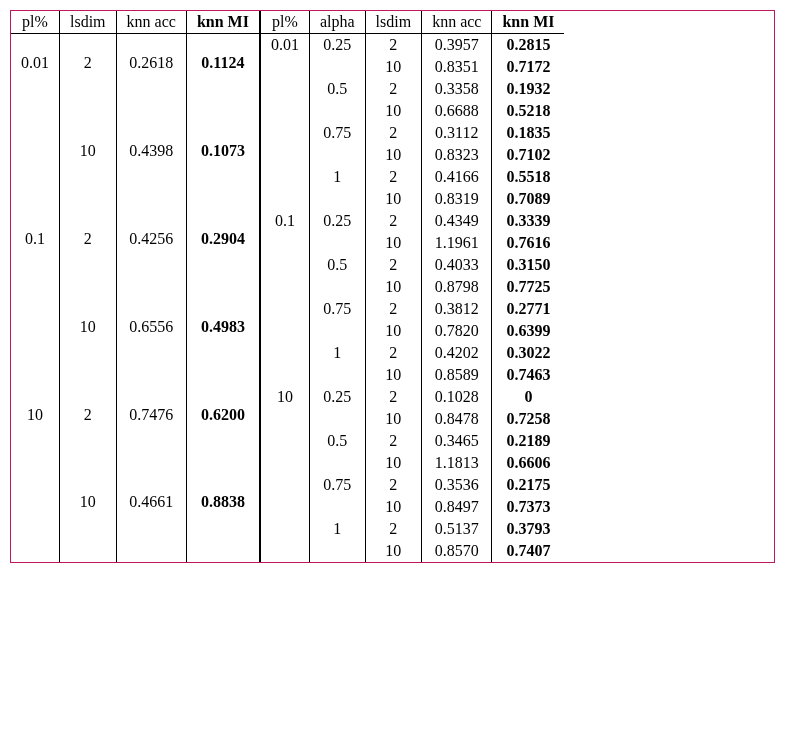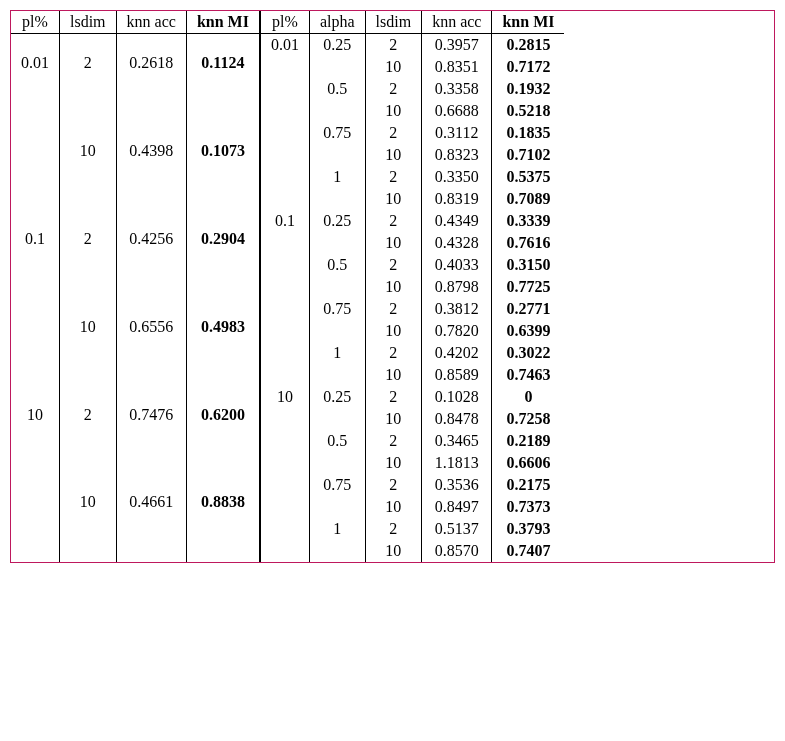--- a/index.html
+++ b/index.html
@@ -251,42 +251,42 @@
           <td></td>
           <td></td>
           <td>10</td>
           <td>0.8323</td>
           <td>0.7102</td>
         </tr>
         <tr>
           <td></td>
           <td>1</td>
           <td>2</td>
-          <td>0.3350</td>
-          <td>0.5375</td>
+          <td>0.4166</td>
+          <td>0.5518</td>
         </tr>
         <tr>
           <td></td>
           <td></td>
           <td>10</td>
           <td>0.8319</td>
           <td>0.7089</td>
         </tr>
         <tr>
           <td>0.1</td>
           <td>0.25</td>
           <td>2</td>
           <td>0.4349</td>
           <td>0.3339</td>
         </tr>
         <tr>
           <td></td>
           <td></td>
           <td>10</td>
-          <td>0.4328</td>
+          <td>1.1961</td>
           <td>0.7616</td>
         </tr>
         <tr>
           <td></td>
           <td>0.5</td>
           <td>2</td>
           <td>0.4033</td>
           <td>0.3150</td>
         </tr>
         <tr>

